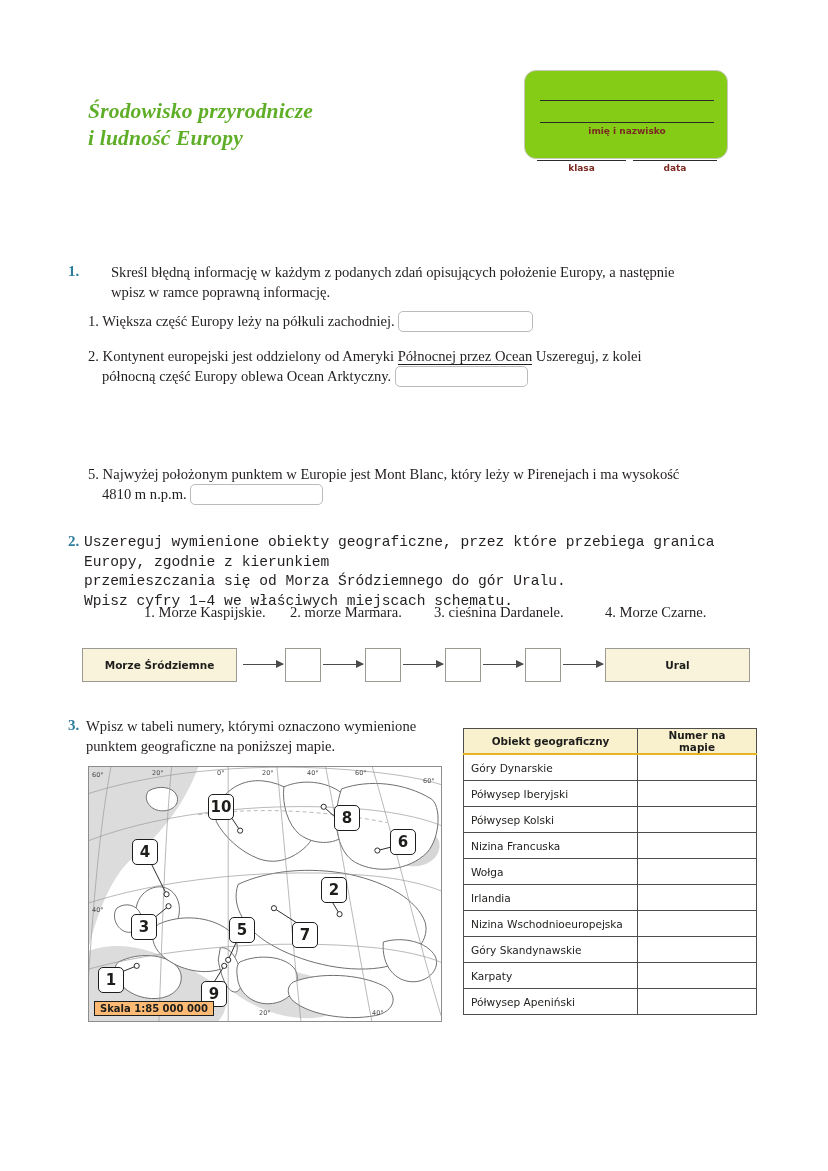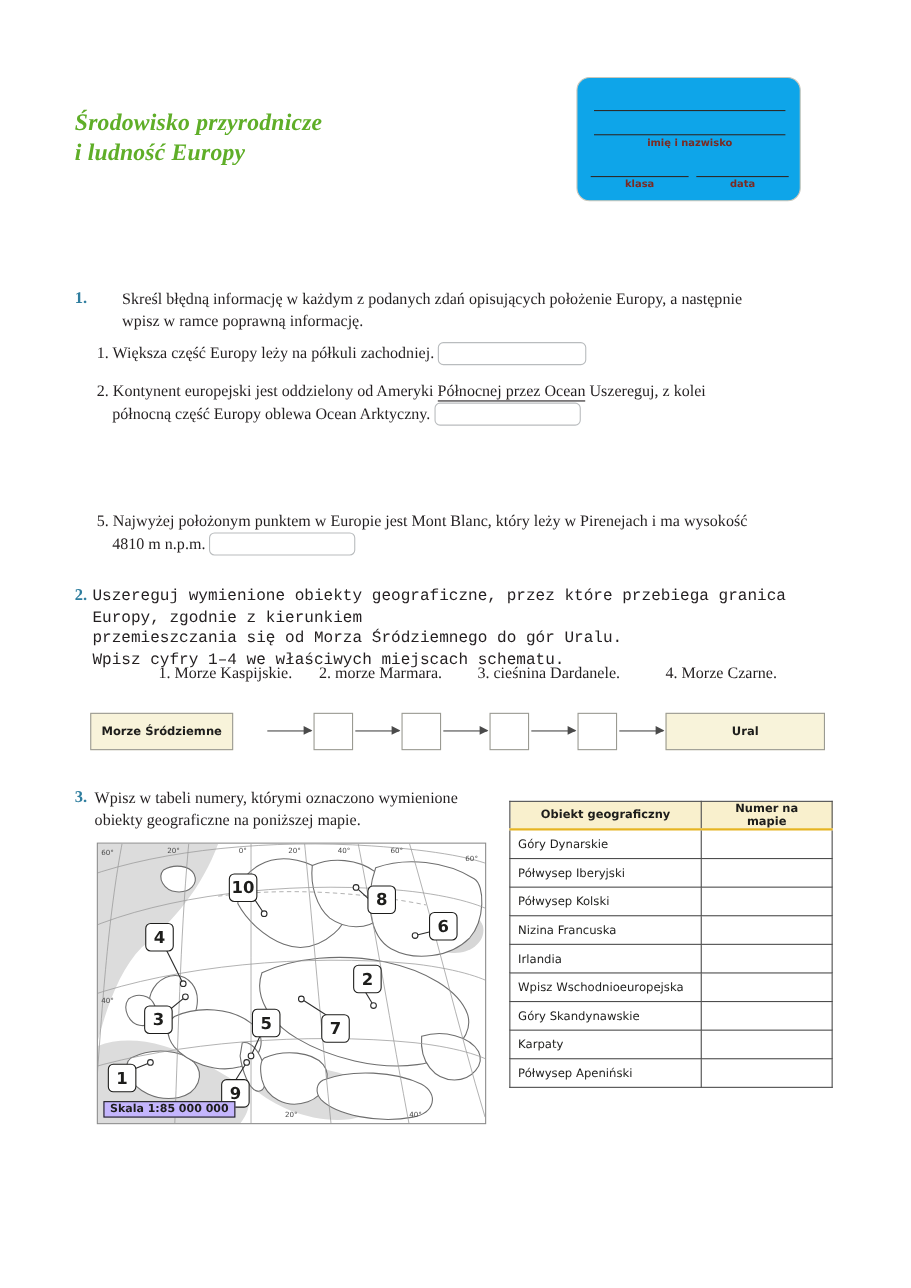--- a/index.html
+++ b/index.html
@@ -15,26 +15,26 @@
 
   
   .title {
     position:absolute; left:68px; top:98px;
     font-family:"Liberation Serif", serif;
     font-style:italic; font-weight:bold;
     font-size:21.5px; line-height:27px;
     color:#5fae28;
     letter-spacing:.2px;
   }
-  .title span { display:block; }
+  .title span { display:block;margin-left:20px; }
 
   .namebox {
     position:absolute; left:524px; top:70px;
-    width:204px; height:113px;
-    background:#0ea5e9;
+    width:204px; height:89px;
+    background:#84cc16;
     border:1.3px solid #c9c7bb;
     border-radius:12px;
     box-sizing:border-box;
   }
   .nb-line { position:absolute; height:0; border-top:1.3px solid #2b2b2b; }
   .nb-l1 { left:15px; top:29px; width:174px; }
   .nb-l2 { left:15px; top:51px; width:174px; }
   .nb-l3 { left:12px; top:89px; width:89px; }
   .nb-l4 { left:108px; top:89px; width:84px; }
   .nb-lab {
@@ -137,21 +137,21 @@
     border:1.6px solid #1d1d1b;
     border-radius:5px;
     box-sizing:border-box;
     font-family:"DejaVu Sans", sans-serif;
     font-weight:bold; font-size:15px; color:#1d1d1b;
     display:flex; align-items:center; justify-content:center;
     z-index:4;
   }
   .scale {
     position:absolute; left:5px; bottom:5px;
-    background:#c4b5fd; border:1.3px solid #1d1d1b;
+    background:#fdba74; border:1.3px solid #1d1d1b;
     padding:1px 5px;
     font-family:"DejaVu Sans", sans-serif;
     font-weight:bold; font-size:10px; color:#1d1d1b;
     z-index:5;
   }
   .glab {
     position:absolute; z-index:3;
     font-family:"DejaVu Sans", sans-serif;
     font-size:6.5px; color:#4a4a4a;
   }
@@ -212,37 +212,37 @@
     <span>przemieszczania się od Morza Śródziemnego do gór Uralu.</span><br>
     <span>Wpisz cyfry 1–4 we właściwych miejscach schematu.</span>
   </div>
 
   <div class="sub" style="left:144px; top:603px;">1. Morze Kaspijskie.</div>
   <div class="sub" style="left:290px; top:603px;">2. morze Marmara.</div>
   <div class="sub" style="left:434px; top:603px;">3. cieśnina Dardanele.</div>
   <div class="sub" style="left:605px; top:603px;">4. Morze Czarne.</div>
 
   <div class="flow">
-    <div class="fbox-end" style="left:0; width:130px;">Morze Śródziemne</div>
+    <div class="fbox-end" style="left:0; width:155px;">Morze Śródziemne</div>
     <div class="arrow" style="left:161px; width:40px;"></div>
     <div class="fbox-blank" style="left:203px;"></div>
     <div class="arrow" style="left:241px; width:40px;"></div>
     <div class="fbox-blank" style="left:283px;"></div>
     <div class="arrow" style="left:321px; width:40px;"></div>
     <div class="fbox-blank" style="left:363px;"></div>
     <div class="arrow" style="left:401px; width:40px;"></div>
     <div class="fbox-blank" style="left:443px;"></div>
     <div class="arrow" style="left:481px; width:40px;"></div>
     <div class="fbox-end" style="left:523px; width:145px;">Ural</div>
   </div>
 
   <div class="exnum" style="left:68px; top:717px;">3.</div>
   <div class="exbody" style="left:86px; top:717px; width:370px;">
     <span>Wpisz w tabeli numery, którymi oznaczono wymienione</span><br>
-    <span>obiekty geograficzne na poniższej mapie.</span>
+    <span>punktem geograficzne na poniższej mapie.</span>
   </div>
 
   <table class="tbl">
     <thead>
       <tr>
         <th>Obiekt geograficzny</th>
         <th>Numer na mapie</th>
       </tr>
     </thead>
     <tbody id="tbl-body">
@@ -256,25 +256,29 @@
         </tr>
         <tr>
           <td>Półwysep Kolski</td>
           <td class="num"></td>
         </tr>
         <tr>
           <td>Nizina Francuska</td>
           <td class="num"></td>
         </tr>
         <tr>
+          <td>Wołga</td>
+          <td class="num"></td>
+        </tr>
+        <tr>
           <td>Irlandia</td>
           <td class="num"></td>
         </tr>
         <tr>
-          <td>Wpisz Wschodnioeuropejska</td>
+          <td>Nizina Wschodnioeuropejska</td>
           <td class="num"></td>
         </tr>
         <tr>
           <td>Góry Skandynawskie</td>
           <td class="num"></td>
         </tr>
         <tr>
           <td>Karpaty</td>
           <td class="num"></td>
         </tr>

